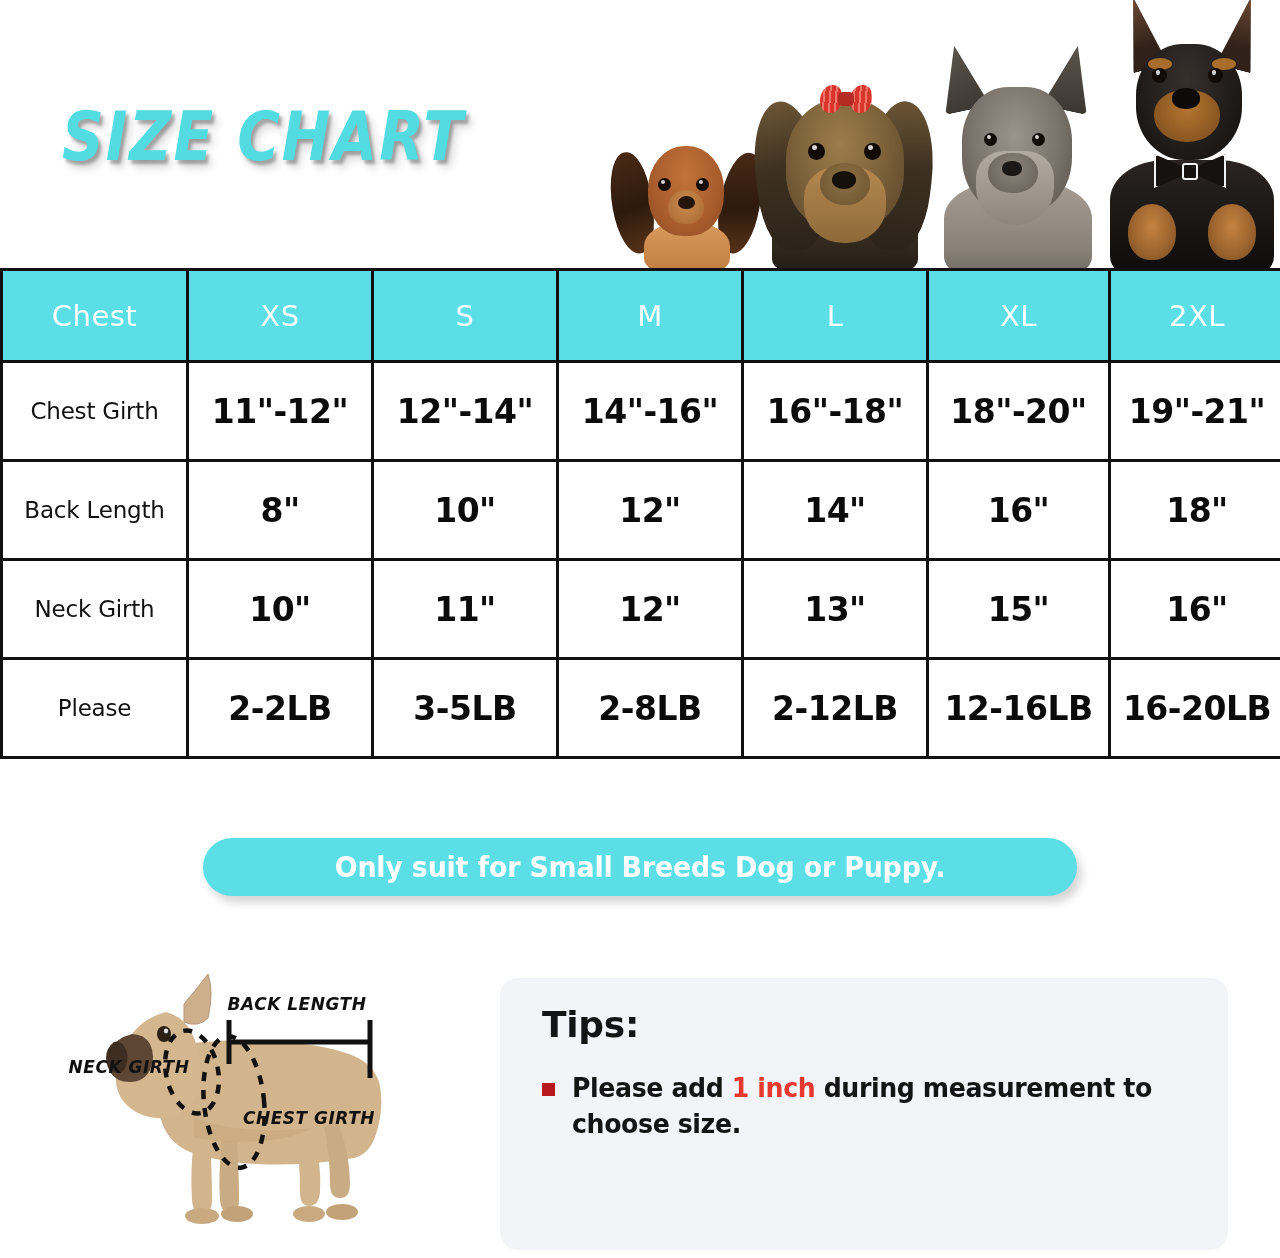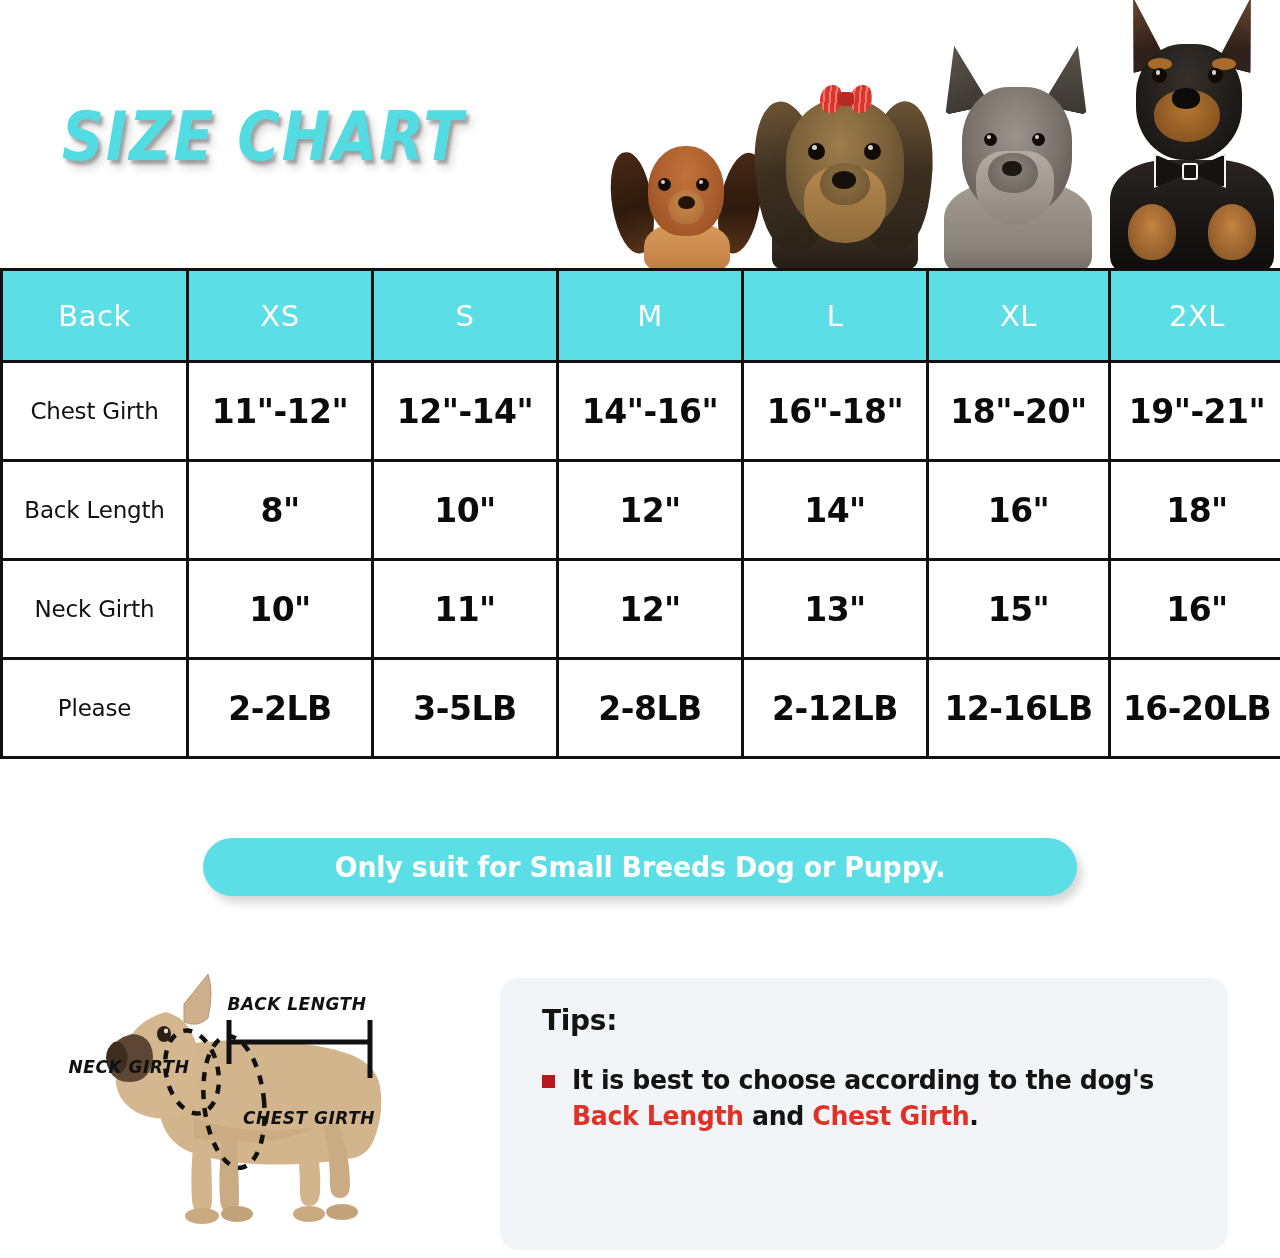--- a/index.html
+++ b/index.html
@@ -310,21 +310,21 @@
     left: 500px;
     top: 978px;
     width: 728px;
     height: 272px;
     background: #f2f4f7;
     border-radius: 18px;
     padding: 26px 30px 0 42px;
   }
   #tips-heading {
     font-family: "DejaVu Sans", sans-serif;
-    font-size: 28px;
+    font-size: 36px;
     font-weight: bold;
     color: #141414;
     letter-spacing: -0.3px;
     margin-bottom: 26px;
   }
   .tip-item {
     display: flex;
     align-items: flex-start;
     margin-bottom: 26px;
   }
@@ -424,21 +424,21 @@
     <col class="c-label">
       <col class="c-size">
       <col class="c-size">
       <col class="c-size">
     <col class="c-size">
       <col class="c-xl">
       <col class="c-2xl">
   </colgroup>
   <thead>
     <tr>
-      <th>Back</th>
+      <th>Chest</th>
       <th>XS</th>
       <th>S</th>
       <th>M</th>
       <th>L</th>
       <th>XL</th>
       <th>2XL</th>
     </tr>
   </thead>
   <tbody>
     <tr>
@@ -556,20 +556,20 @@
 
     <text x="85" y="105" text-anchor="middle" font-family="DejaVu Sans, sans-serif" font-size="17" font-weight="bold" font-style="italic" letter-spacing="0.5" fill="#111111">NECK GIRTH</text>
 
     <text x="265" y="156" text-anchor="middle" font-family="DejaVu Sans, sans-serif" font-size="17" font-weight="bold" font-style="italic" letter-spacing="0.5" fill="#111111">CHEST GIRTH</text>
   </svg>
 </div>
 
 <div id="tips-panel">
   <div id="tips-heading">Tips:</div>
 
-
   <div class="tip-item">
     <span class="tip-bullet"></span>
     <div class="tip-text">
-      <span>It is best to choose according to the dog's </span><span class="hl-red-dark">Back Length</span><span> and </span><span class="hl-red-dark">Chest Girth</span><span>.</span>
+      <span>Please add </span><span class="hl-red">1 inch</span><span> during measurement to choose size.</span>
     </div>
   </div>
+
 </div>
 
 </body></html>

